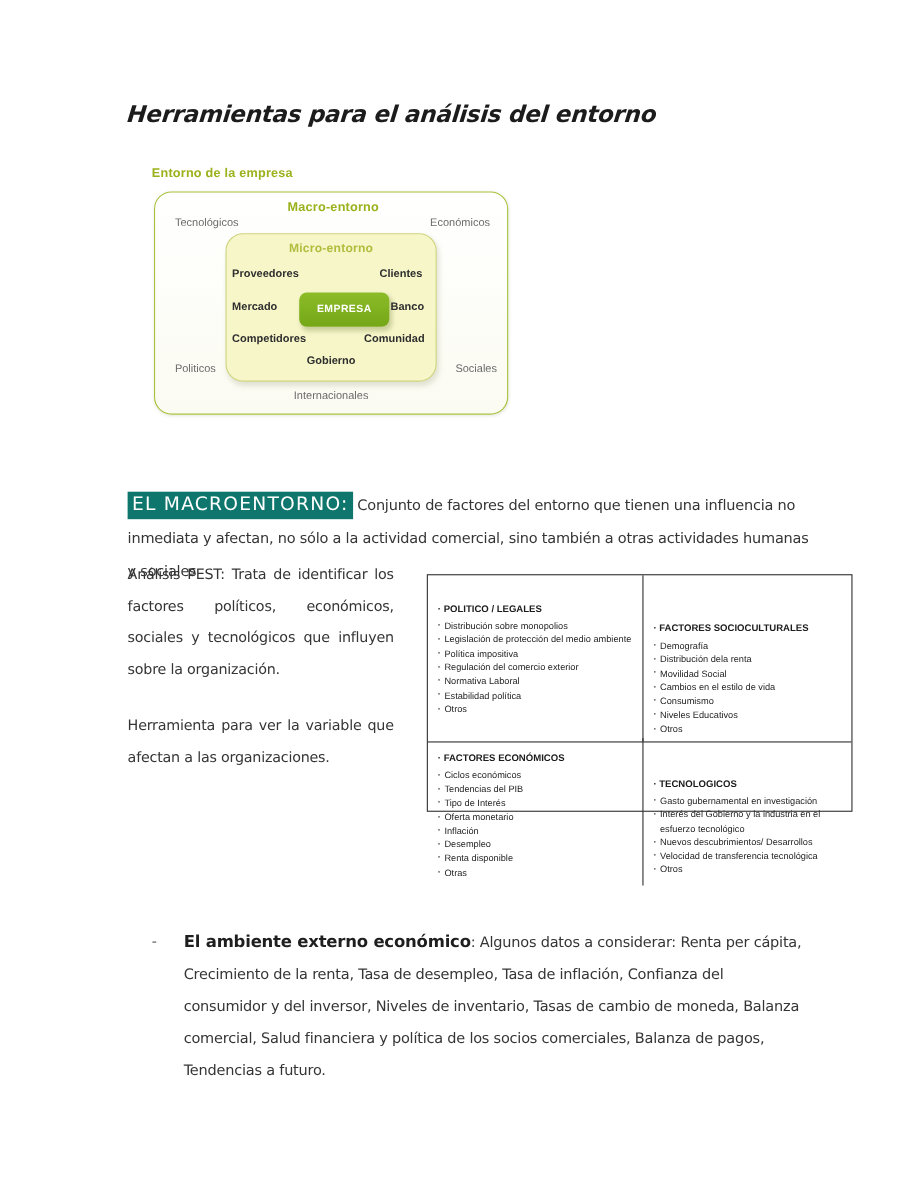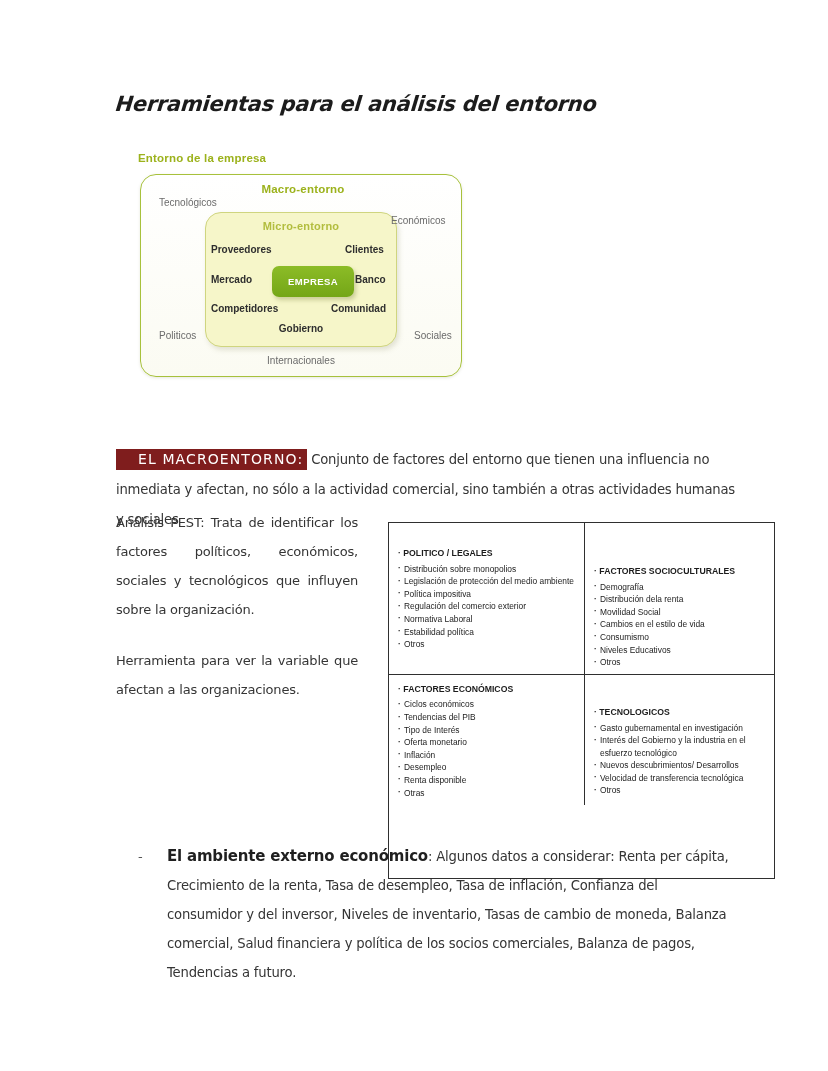--- a/index.html
+++ b/index.html
@@ -132,43 +132,43 @@
   .lb-proveedores { left: 73px;  top: 92px; }
   .lb-clientes    { left: 207px; top: 92px; }
   .lb-mercado     { left: 73px;  top: 122px; }
   .lb-banco       { left: 217px; top: 122px; }
   .lb-competidores{ left: 73px;  top: 151px; }
   .lb-comunidad   { left: 193px; top: 151px; }
   .lb-gobierno    { left: 67px;  top: 171px; width:192px; text-align:center; }
 
   
   .lb-tecnologicos   { left: 21px;  top: 45px; }
-  .lb-economicos     { left: 253px; top: 63px; }
+  .lb-economicos     { left: 253px; top: 45px; }
   .lb-politicos      { left: 21px;  top: 178px; }
   .lb-sociales       { left: 276px; top: 178px; }
   .lb-internacionales{ left: 2px;   top: 203px; width: 322px; text-align:center; }
 
   
   .macro-para {
     position: absolute;
     left: 116px;
     top: 444px;
     width: 620px;
     font-family: "DejaVu Sans", sans-serif;
     font-size: 13.2px;
     line-height: 30px;
     color: #353535;
     letter-spacing: -0.2px;
   }
   .hl {
-    background: #7f1d1d;
+    background: #0f766e;
     color: #ffffff;
-    padding: 2px 4px 3px 22px;
+    padding: 2px 4px 3px 4px;
     letter-spacing: 1.1px;
-    font-size: 14px;
+    font-size: 17px;
   }
 
   
   .pest-intro {
     position: absolute;
     left: 116px;
     top: 508px;
     width: 242px;
     font-family: "DejaVu Sans", sans-serif;
     font-size: 13px;
@@ -179,21 +179,21 @@
   }
   .pest-intro p { margin: 0 0 22px 0; }
   .pest-intro p:last-child { margin-bottom: 0; }
 
   
   .pest-table {
     position: absolute;
     left: 388px;
     top: 522px;
     width: 387px;
-    height: 357px;
+    height: 216px;
     border: 1.6px solid #2f2f2f;
     box-sizing: border-box;
     background: #ffffff;
   }
   .pest-row {
     display: flex;
     box-sizing: border-box;
   }
   .pest-row.top    { height: 152px; border-bottom: 1.6px solid #2f2f2f; }
   .pest-row.bottom { height: 126px; align-items: center; }

